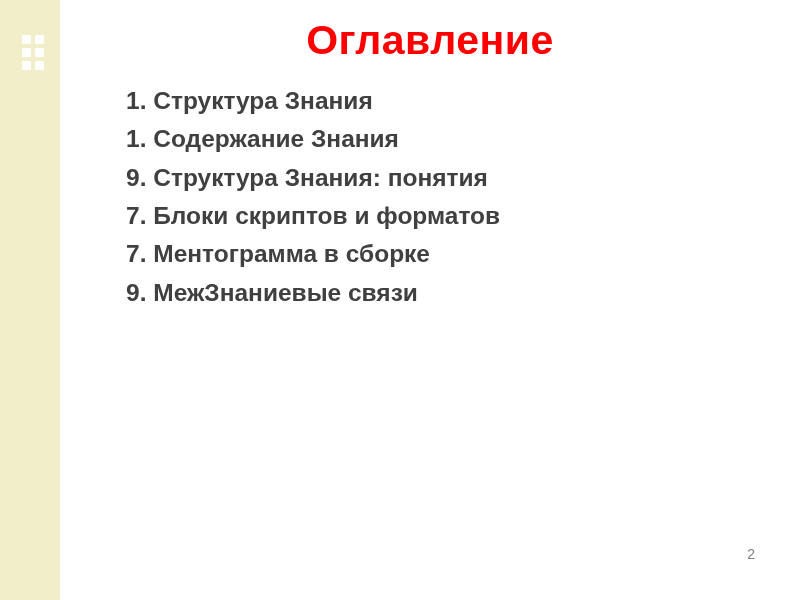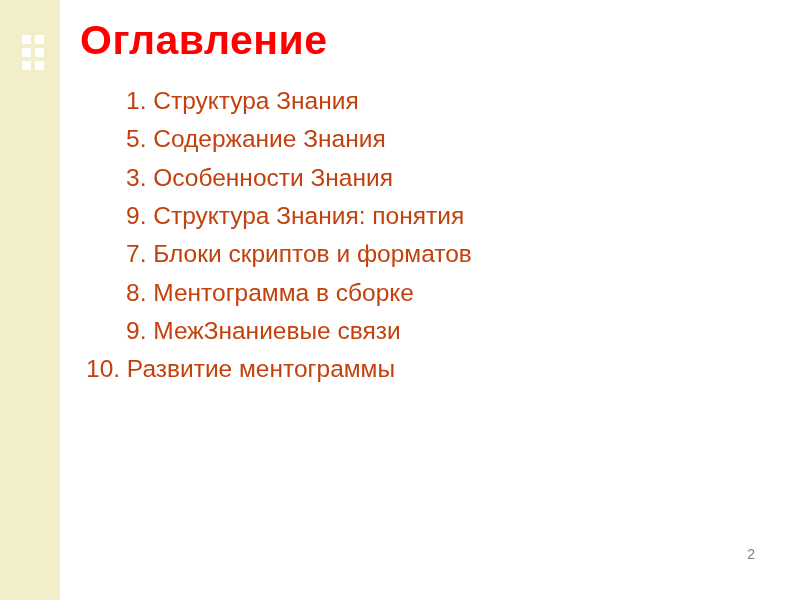--- a/index.html
+++ b/index.html
@@ -56,40 +56,41 @@
   .dots .d3 { left: 0px;  top: 13px; }
   .dots .d4 { left: 13px; top: 13px; }
   .dots .d5 { left: 0px;  top: 26px; }
   .dots .d6 { left: 13px; top: 26px; }
 
   .title {
     position: absolute;
     left: 80px;
     top: 18px;
     width: 700px;
-    text-align: left;
+    text-align: center;
     color: #ff0000;
     font-size: 41px;
     font-weight: bold;
     letter-spacing: 0.5px;
     line-height: 1.1;
   }
 
   .content {
     position: absolute;
     left: 100px;
     top: 85px;
     width: 620px;
   }
   .item {
-    color: #c2410c;
+    color: #404040;
     font-size: 24.5px;
     line-height: 1.32;
     margin-bottom: 6px;
     text-indent: 26px;
+    font-weight: bold;
   }
   .item.wrap {
     text-indent: 26px;
   }
   .item.last {
     text-indent: 0px;
     margin-left: -14px;
   }
 
   .page-number {
@@ -114,24 +115,22 @@
     <span class="dot d3"></span>
     <span class="dot d4"></span>
     <span class="dot d5"></span>
     <span class="dot d6"></span>
   </div>
 
   <div class="title">Оглавление</div>
 
   <div class="content">
     <div class="item">1. Структура Знания</div>
-    <div class="item">5. Содержание Знания</div>
-    <div class="item">3. Особенности Знания</div>
+    <div class="item">1. Содержание Знания</div>
     <div class="item">9. Структура Знания: понятия</div>
     <div class="item">7. Блоки скриптов и форматов</div>
-    <div class="item">8. Ментограмма в сборке</div>
+    <div class="item">7. Ментограмма в сборке</div>
     <div class="item">9. МежЗнаниевые связи</div>
-    <div class="item last">10. Развитие ментограммы</div>
   </div>
 
   <div class="page-number">2</div>
 
 </div>
 
 </body></html>

